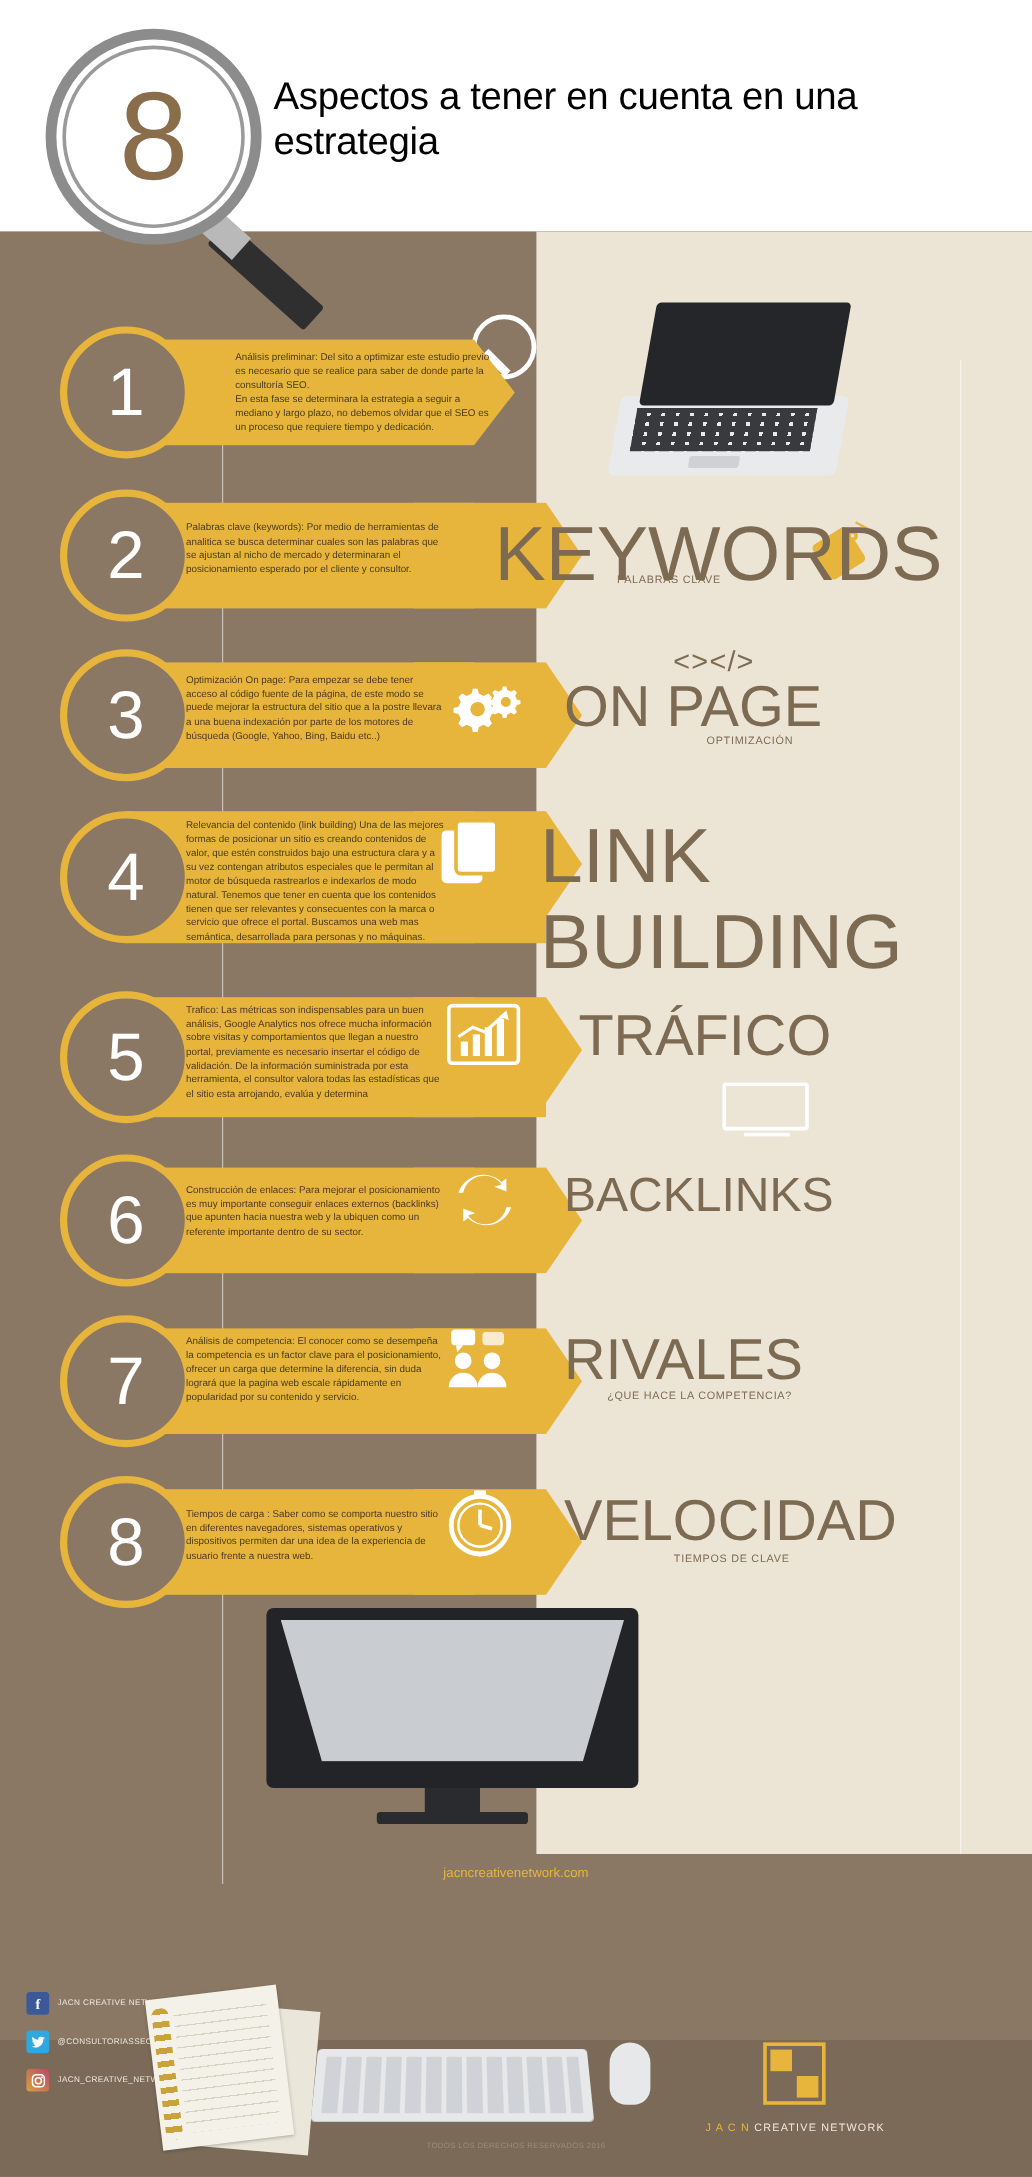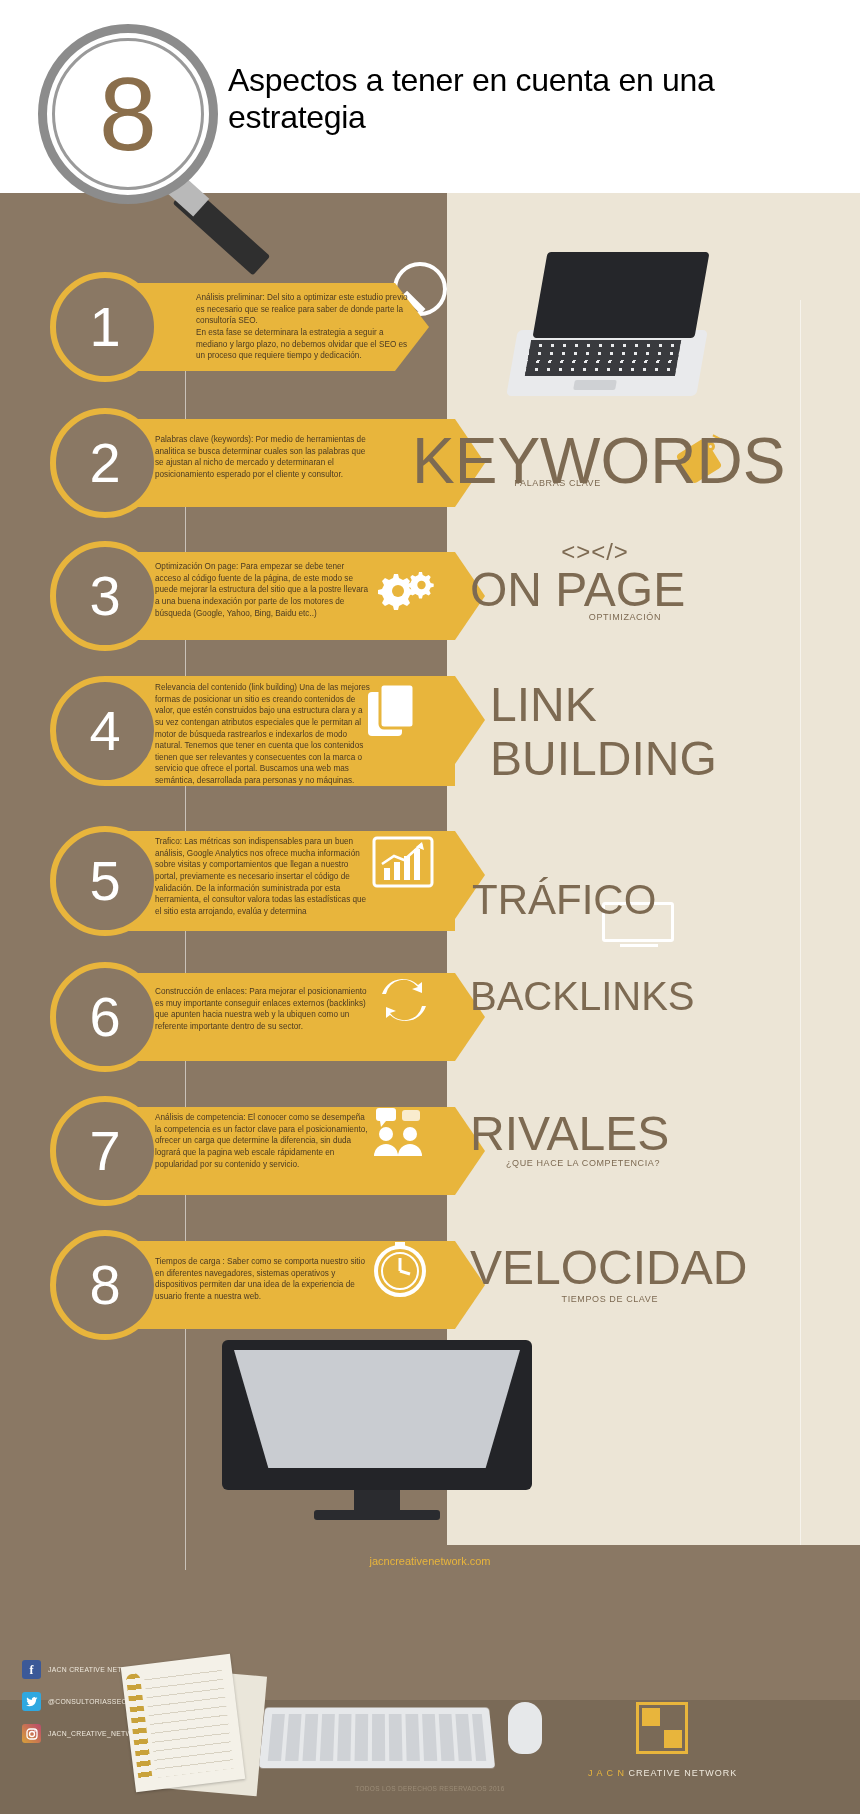--- a/index.html
+++ b/index.html
@@ -346,35 +346,35 @@
     </svg>
   </div>
 
   <div class="step" style="top:676px;">
     <div class="step-bar" style="width:290px; height:110px; top:0;"></div>
     <div class="step-circle">4</div>
     <div class="step-text" style="left:105px; top:6px;">Relevancia del contenido (link building) Una de las mejores formas de posicionar un sitio es creando contenidos de valor, que estén construidos bajo una estructura clara y a su vez contengan atributos especiales que le permitan al motor de búsqueda rastrearlos e indexarlos de modo natural.
 Tenemos que tener en cuenta que los contenidos tienen que ser relevantes y consecuentes con la marca o servicio que ofrece el portal. Buscamos una web mas semántica, desarrollada para personas y no máquinas.</div>
   </div>
   <div class="step-arrow" style="left:345px; top:676px; height:110px; width:110px;"></div>
-  <div class="step-title" style="left:490px; top:678px; font-size:48px; line-height:1.12; width:260px;">LINK BUILDING</div>
+  <div class="step-title" style="left:450px; top:678px; font-size:64px; line-height:1.12; width:260px;">LINK BUILDING</div>
   <div class="pages-wrap">
     <svg width="62" height="58" viewBox="0 0 62 58">
       <rect x="2" y="10" width="34" height="44" rx="4" fill="#ffffff"></rect>
       <rect x="14" y="2" width="34" height="44" rx="4" fill="#ffffff" stroke="#e8b53c" stroke-width="3"></rect>
     </svg>
   </div>
 
   <div class="step" style="top:826px;">
     <div class="step-bar" style="width:290px; height:100px; top:5px;"></div>
     <div class="step-circle">5</div>
     <div class="step-text" style="left:105px; top:10px;">Trafico: Las métricas son indispensables para un buen análisis, Google Analytics nos ofrece mucha información sobre visitas y comportamientos que llegan a nuestro portal, previamente es necesario insertar el código de validación. De la información suministrada por esta herramienta, el consultor valora todas las estadísticas que el sitio esta arrojando, evalúa y determina</div>
   </div>
   <div class="step-arrow" style="left:345px; top:831px; height:100px; width:110px;"></div>
-  <div class="step-title" style="left:472px; top:840px; font-size:42px;margin-top:39px;">TRÁFICO</div>
+  <div class="step-title" style="left:482px; top:840px; font-size:48px;">TRÁFICO</div>
   <div class="chart-wrap">
     <svg width="62" height="52" viewBox="0 0 62 52">
       <rect x="2" y="2" width="58" height="48" rx="3" fill="none" stroke="#ffffff" stroke-width="3"></rect>
       <rect x="12" y="32" width="6" height="12" fill="#ffffff"></rect>
       <rect x="22" y="26" width="6" height="18" fill="#ffffff"></rect>
       <rect x="32" y="20" width="6" height="24" fill="#ffffff"></rect>
       <rect x="42" y="13" width="6" height="31" fill="#ffffff"></rect>
       <polyline points="10,28 22,20 32,24 50,8" fill="none" stroke="#ffffff" stroke-width="2.6"></polyline>
       <polygon points="50,6 52,14 44,11" fill="#ffffff"></polygon>
     </svg>

